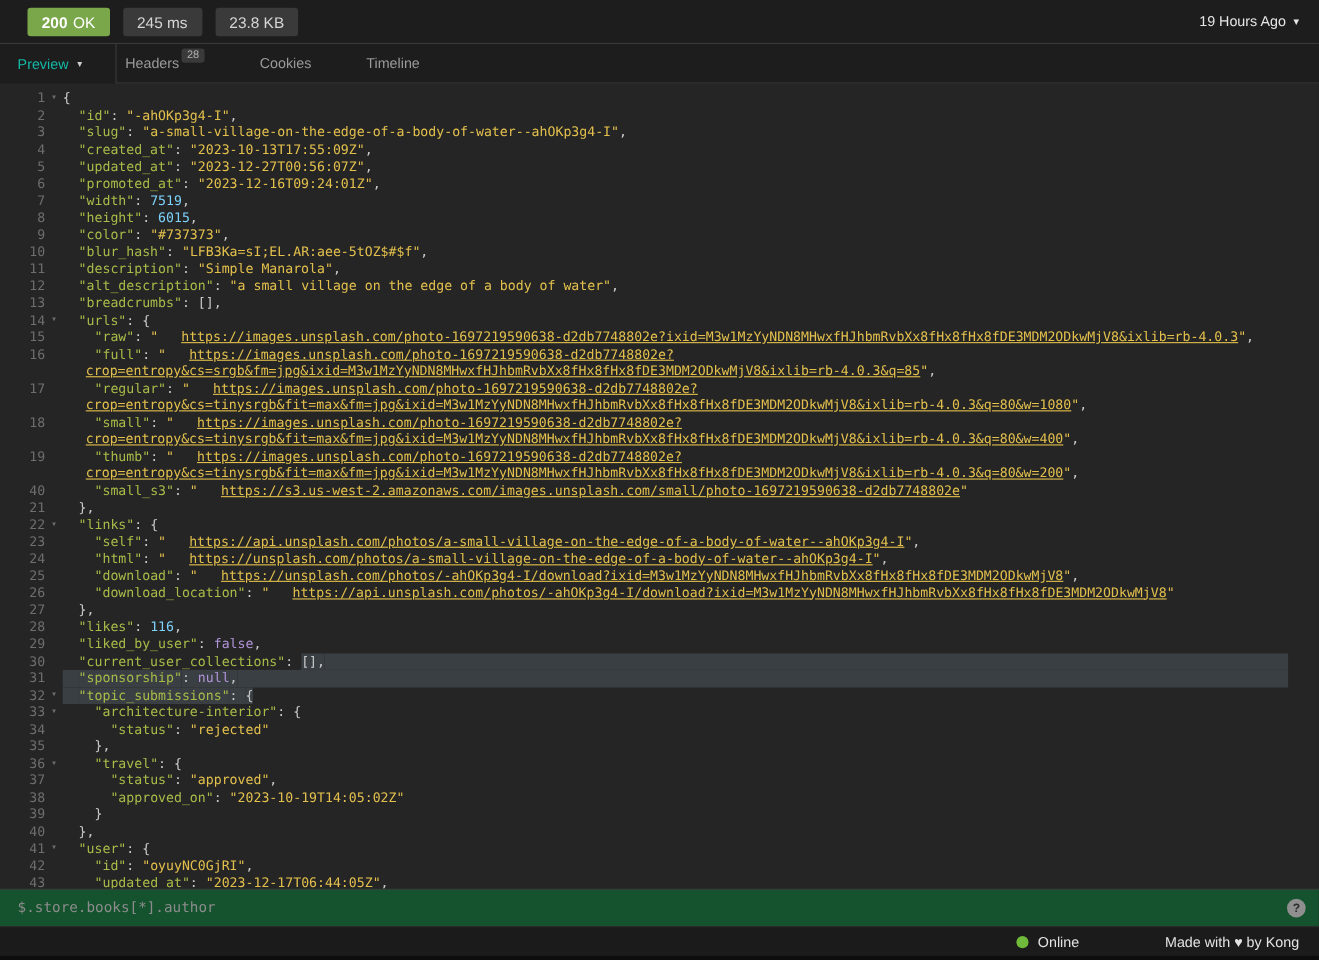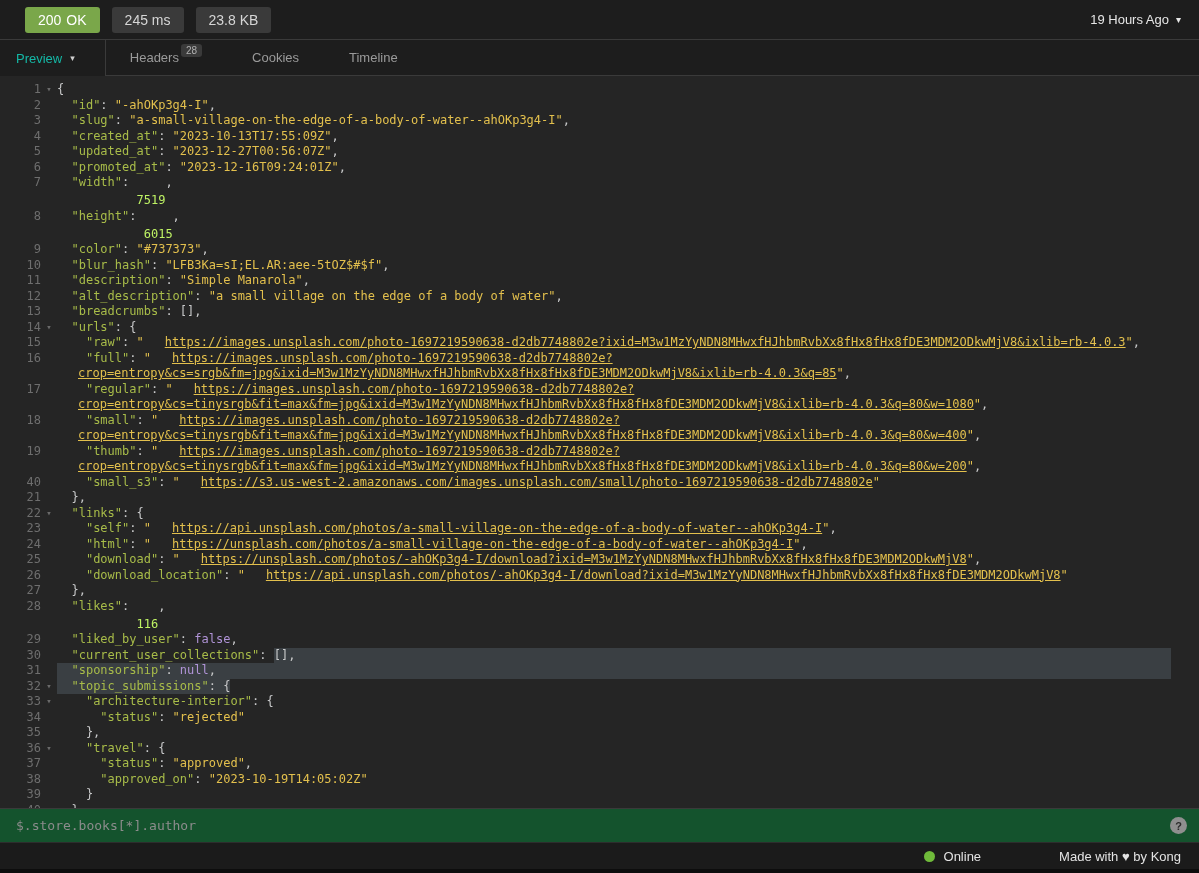--- a/index.html
+++ b/index.html
@@ -6,50 +6,50 @@
   html,body { width:1199px; height:873px; overflow:hidden; background:#242424;
               font-family:"Liberation Sans", sans-serif; }
   .app { display:flex; flex-direction:column; width:1199px; height:873px; background:#242424; }
 
   
   .topbar { height:40px; background:#1d1d1d; border-bottom:1px solid #3a3a3a;
             display:flex; align-items:center; padding:0 18px 0 25px; flex:0 0 auto; }
   .badge { height:26px; display:inline-flex; align-items:center; padding:0 13px;
            border-radius:3px; background:#3a3a3a; color:#d6d6d6; font-size:14px; margin-right:12px; }
   .badge.status { background:#7aa74a; color:#fff; }
-  .badge.status .code { font-weight:normal; margin-right:5px; }
+  .badge.status .code { font-weight:bold; margin-right:5px; }
   .topbar-spacer { flex:1; }
   .history-btn { color:#e6e6e6; font-size:13px; display:inline-flex; align-items:center; cursor:pointer; }
   .history-btn .caret { font-size:10px; margin-left:7px; color:#e6e6e6; }
 
   
   .tabbar { height:36px; display:flex; flex:0 0 auto; background:#1d1d1d; }
   .preview-section { display:flex; align-items:center; padding:0 30px 0 16px; }
   .preview-label { color:#14b8a6; font-size:13px; }
   .preview-caret { color:#cfcfcf; font-size:9px; margin-left:8px; }
   .tabs-section { flex:1; display:flex; align-items:center; border-left:1px solid #3a3a3a;
-                  border-bottom:1px solid #3a3a3a; padding-left:24px; }
+                  border-bottom:1px solid #3a3a3a; padding-left:8px; }
   .tab { color:#9a9a9a; font-size:13px; margin-right:50px; display:inline-flex; align-items:flex-start; cursor:pointer; }
   .tab-badge { background:#3a3a3a; color:#b0b0b0; font-size:10px; padding:1px 5px;
                border-radius:3px; margin-left:2px; position:relative; top:-6px; }
 
   
   .code-area { flex:1; background:#252525; overflow:hidden; padding-top:6px;
                font-family:"DejaVu Sans Mono","Liberation Mono",monospace; font-size:12px; line-height:15.5px; }
   .cm-row { display:flex; min-height:15.5px; }
   .gutter { flex:0 0 57px; display:flex; }
   .ln { flex:0 0 41px; text-align:right; color:#6e6e6e; user-select:none; }
   .fold { flex:0 0 16px; text-align:center; color:#6a6a6a; font-size:9px; line-height:15.5px; cursor:pointer; }
   .cm-code { flex:1; white-space:pre; display:flex; margin-right:28px; }
   .cm-code span { white-space:pre; }
   .tk-p  { color:#c9cacb; }
   .tk-k  { color:#a8bc49; }
   .tk-s  { color:#e3c04d; }
   .tk-l  { color:#e3c04d; text-decoration:underline; cursor:pointer;padding-left:21px; }
-  .tk-n  { color:#bef264;margin-top:18px; }
+  .tk-n  { color:#7dd3fc; }
   .tk-kw { color:#b194d8; }
   .sel   { background:#3a3f43; }
   .fill  { flex:1; }
 
   
   .filterbar { height:34px; flex:0 0 auto; background:#14532d; border-top:1px solid #3a3a3a;
                display:flex; align-items:center; padding:0 12px 0 16px; }
   .filter-input { flex:1; background:transparent; border:none; outline:none; color:#9a9a9a;
                   font-family:"DejaVu Sans Mono","Liberation Mono",monospace; font-size:13px; }
   .filter-input::placeholder { color:#8c8c8c; opacity:1; }

